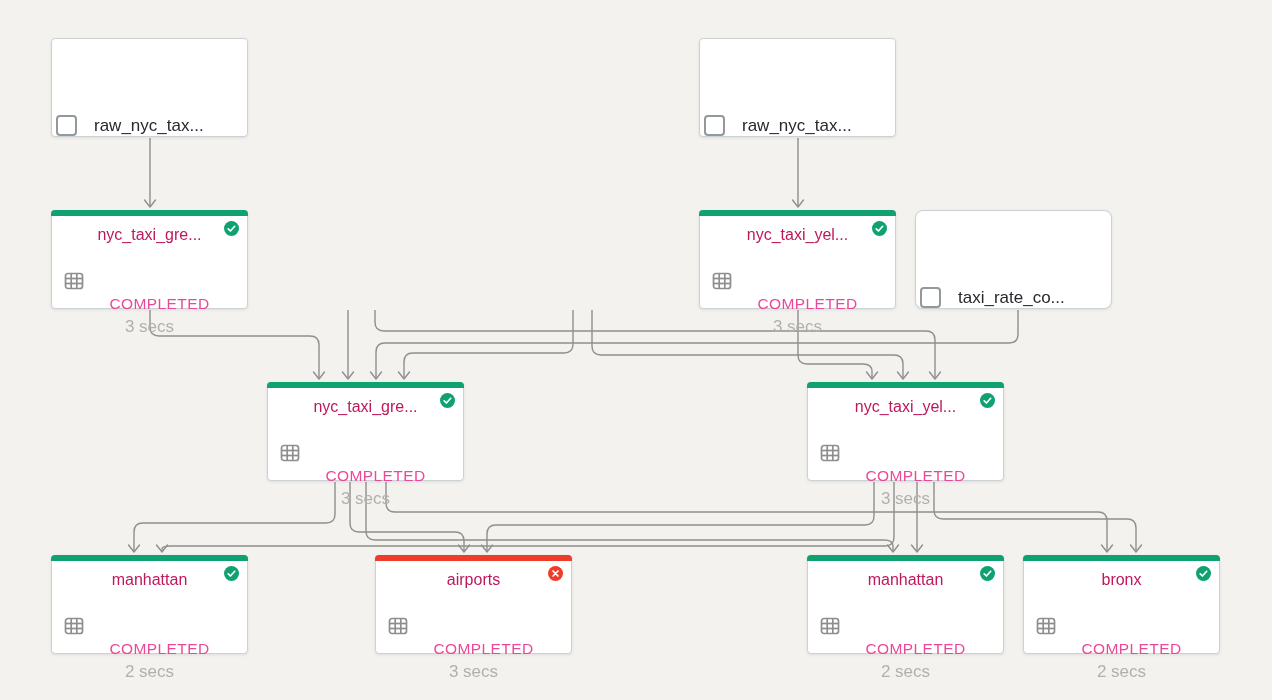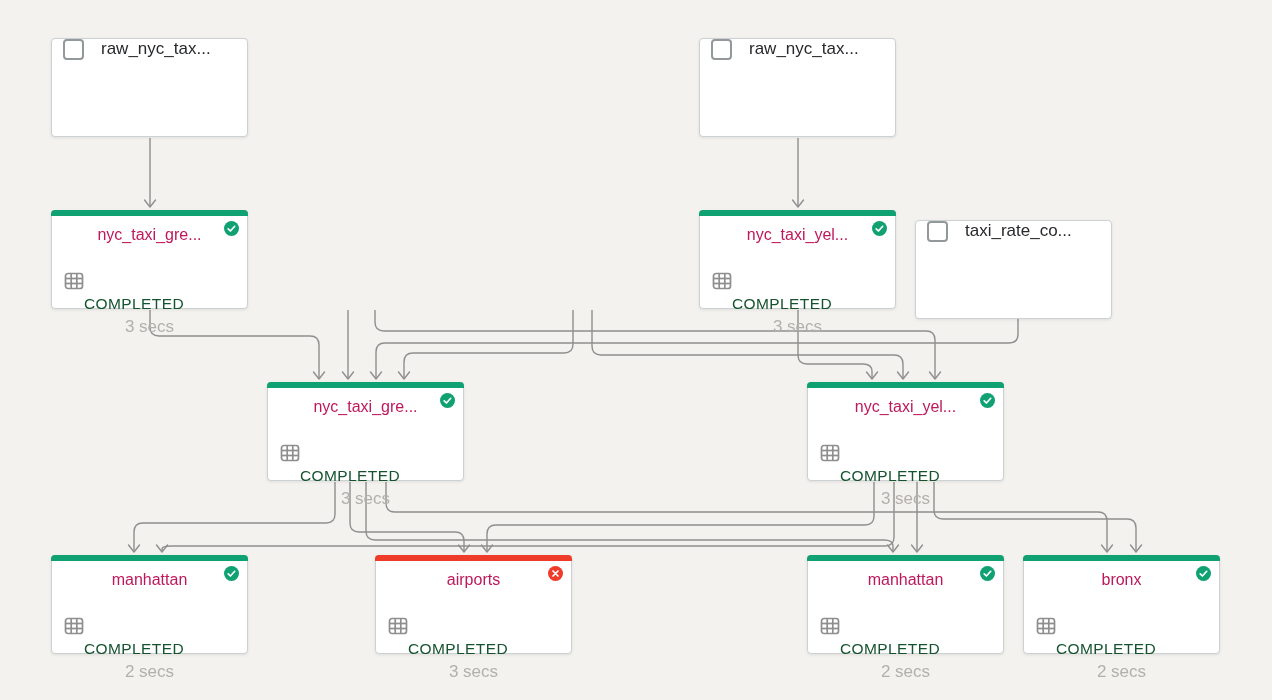--- a/index.html
+++ b/index.html
@@ -12,21 +12,21 @@
   #dag-canvas{position:absolute;inset:0;width:1272px;height:700px;}
   #edge-layer{position:absolute;left:0;top:0;z-index:1;}
   .card{
     position:absolute;z-index:2;box-sizing:border-box;
     width:197px;height:99px;
     background:#ffffff;
     border:1px solid #ccd1d4;
     border-radius:4px;
     box-shadow:0 1px 3px rgba(40,50,60,.10);
   }
-  .card.plain{display:flex;align-items:flex-start;padding-left:11px;cursor:pointer;}
+  .card.plain{display:flex;align-items:flex-end;padding-left:4px;cursor:pointer;}
   .checkbox{
     width:17px;height:17px;flex:0 0 auto;
     border:2px solid #93989b;border-radius:4px;background:#fff;
   }
   .plain-label{
     margin-left:17px;font-size:17px;color:#27292c;font-weight:400;
     white-space:nowrap;overflow:hidden;
   }
   .statusbar{
     position:absolute;left:-1px;top:-1px;right:-1px;height:6px;
@@ -36,22 +36,22 @@
   .title{
     margin-top:15px;text-align:center;
     font-size:16px;font-weight:500;color:#be185d;
     padding:0 14px;white-space:nowrap;overflow:hidden;
   }
   .status-row{
     display:flex;align-items:center;margin-top:5px;padding:0 12px;
   }
   .status-row .ticon{flex:0 0 auto;display:block;}
   .status-text{
-    flex:1;
-    font-size:15.5px;color:#14532d;letter-spacing:.4px;font-weight:400;margin-top:46px;
+    flex:1;text-align:center;
+    font-size:15.5px;color:#ec4899;letter-spacing:.4px;font-weight:400;margin-top:46px;
   }
   .duration{
     margin-top:4px;text-align:center;font-size:17px;color:#b2b0ad;
   }
 </style>
 </head>
 <body>
 
 <div id="dag-canvas">
     <svg id="edge-layer" width="1272" height="700">
@@ -133,21 +133,21 @@
             <path d="M7.2 2.5 V17.5"></path>
             <path d="M12.8 2.5 V17.5"></path>
             <path d="M1.5 7.5 H18.5"></path>
             <path d="M1.5 12.5 H18.5"></path>
           </g>
         </svg>
         <div class="status-text">COMPLETED</div>
       </div>
       <div class="duration">3 secs</div>
     </div>
-    <div class="card plain" style="left: 915px; top: 220px;">
+    <div class="card plain" style="left: 915px; top: 210px; border-radius: 8px;">
       <div class="checkbox"></div>
       <div class="plain-label">taxi_rate_co...</div>
     </div>
     <div class="card status" style="left: 267px; top: 382px;">
       <div class="statusbar" style="background: rgb(15, 161, 113);"></div>
       <svg width="15" height="15" class="badge">
         <circle cx="7.5" cy="7.5" r="7.5" fill="#0fa171"></circle>
         <path d="M4.2 7.9 L6.4 10 L10.7 5.3" stroke="#fff" stroke-width="1.7" fill="none" stroke-linecap="round" stroke-linejoin="round"></path>
       </svg>
       <div class="title">nyc_taxi_gre...</div>

